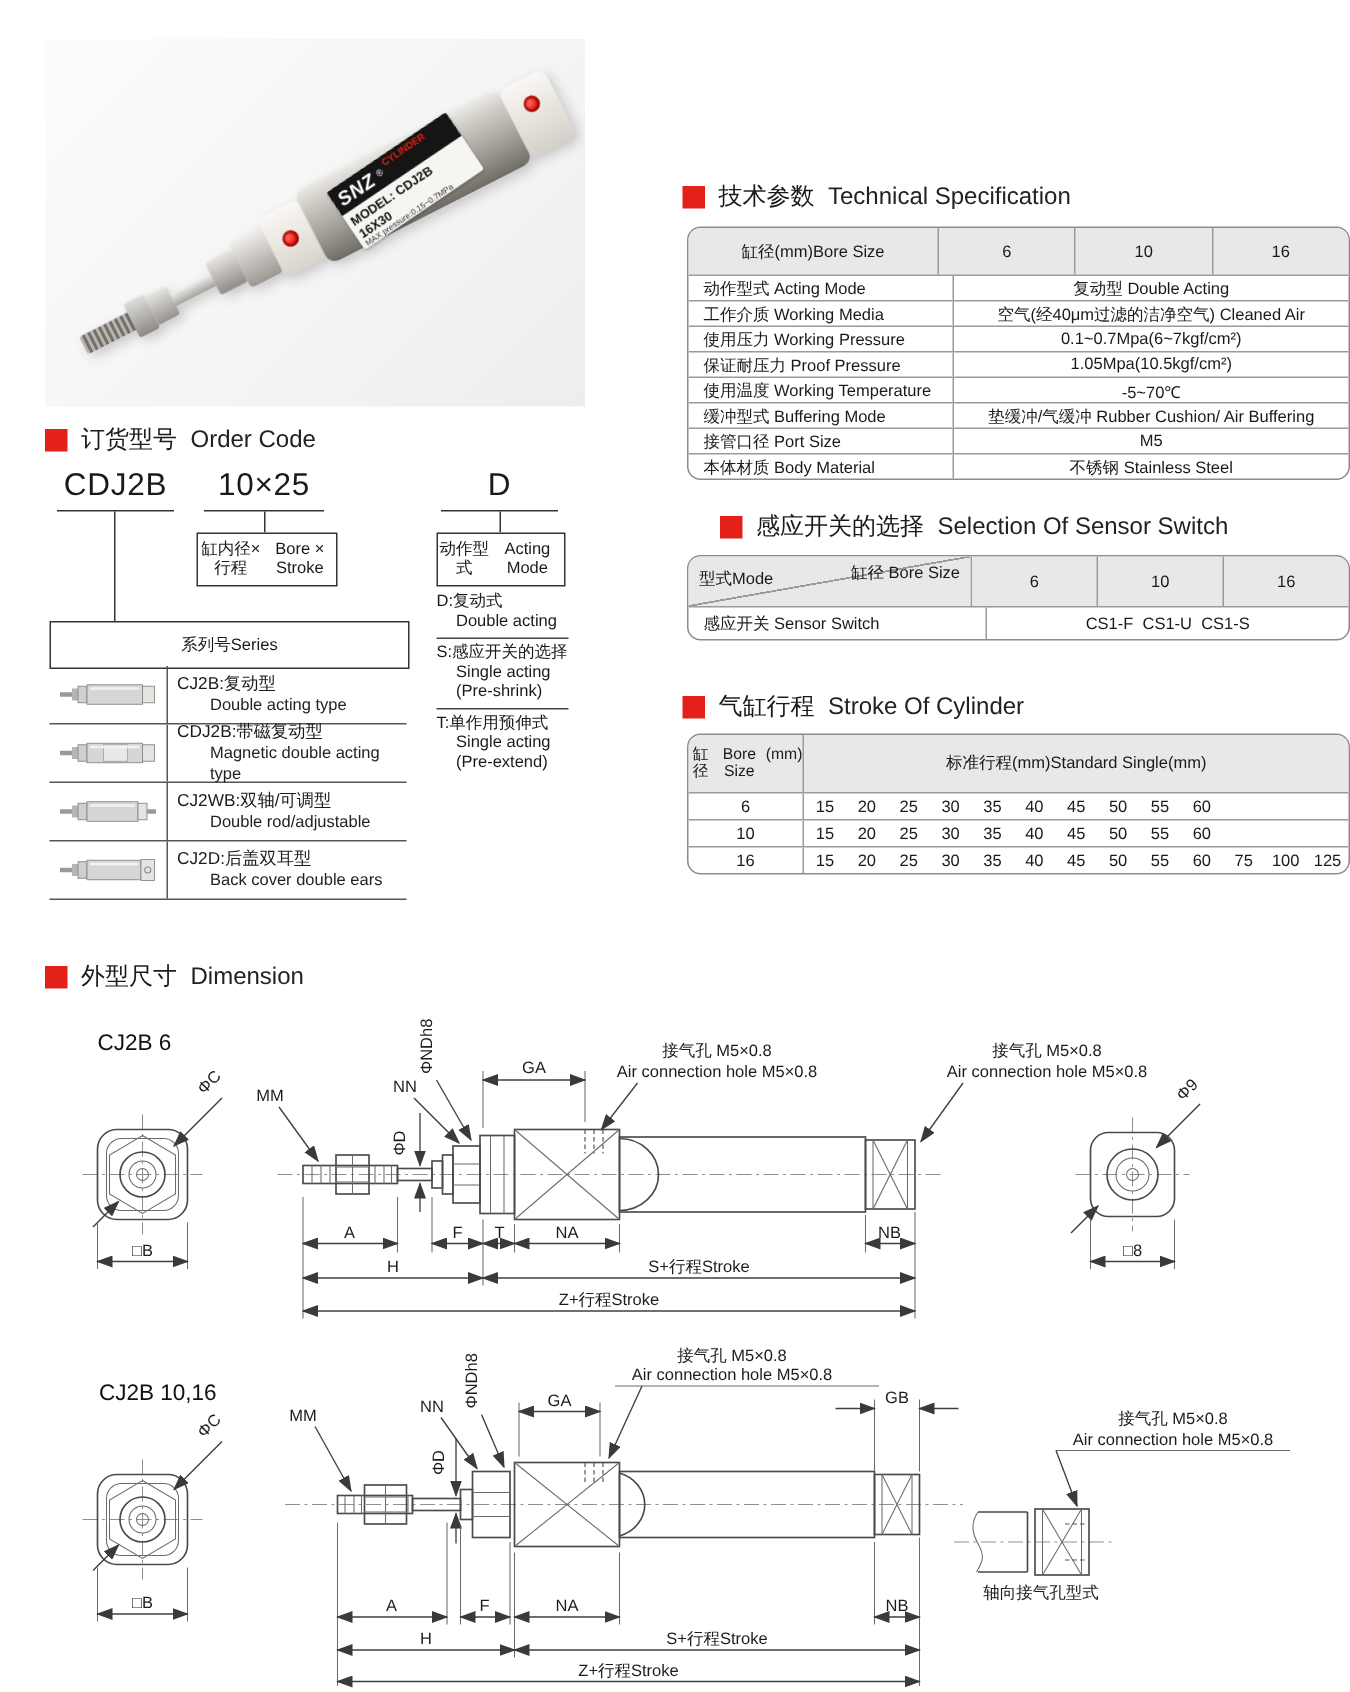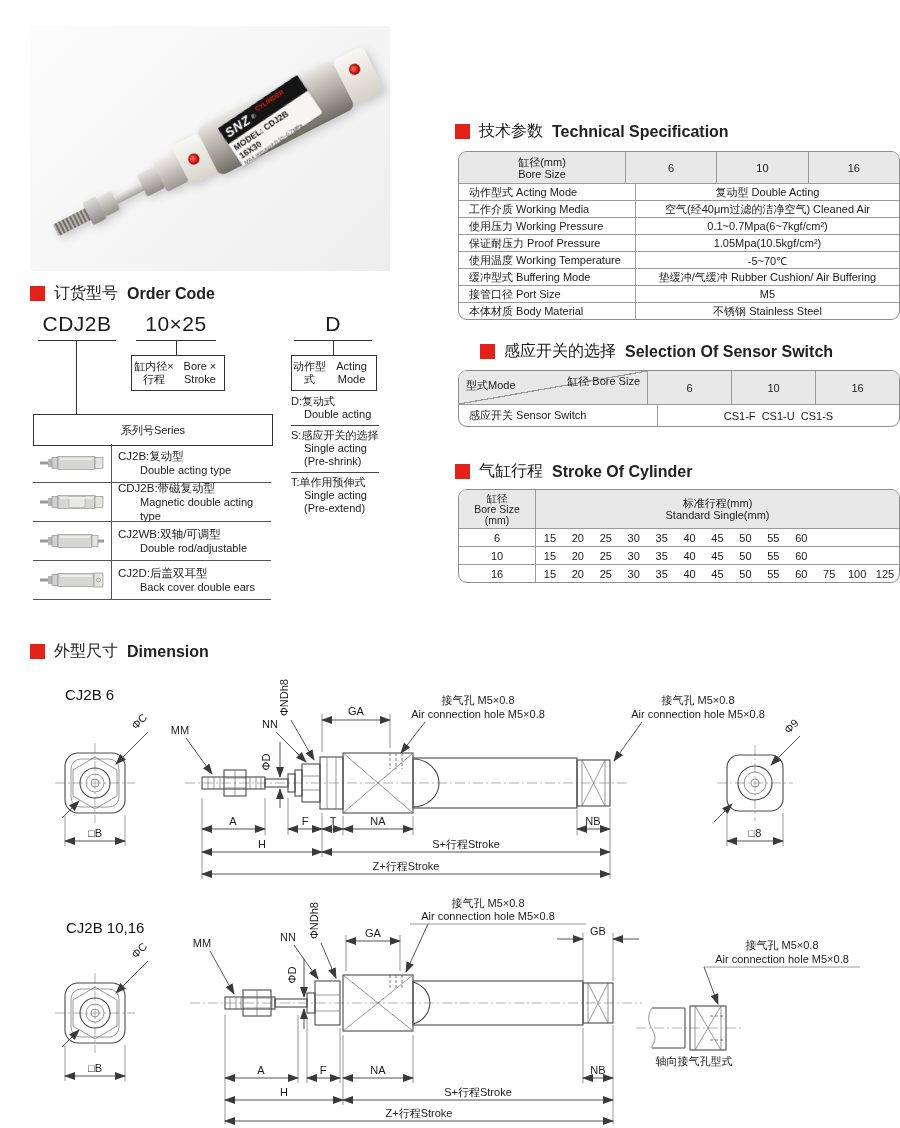--- a/index.html
+++ b/index.html
@@ -2,21 +2,21 @@
 <html><head>
 <meta charset="utf-8">
 <style>
   html,body{margin:0;padding:0}
   body{width:900px;height:1128px;background:#fff;position:relative;overflow:hidden;
        font-family:"Liberation Sans",sans-serif;color:#1a1a1a}
   
   .sec-title{position:absolute;display:flex;align-items:center;gap:9px;font-size:16px;white-space:nowrap}
   .sec-sq{width:15px;height:15px;background:#e32119;flex:0 0 auto}
   .sec-zh{font-weight:400}
-  .sec-en{font-weight:700;color:#222}
+  .sec-en{font-weight:400;color:#222}
   
   .photo{position:absolute;left:30px;top:26px;width:360px;height:245px;
          background:linear-gradient(135deg,#fcfcfc 0%,#f4f4f4 60%,#ededed 100%);overflow:hidden}
   .cyl{position:absolute;left:6px;top:96px;display:flex;align-items:center;
        transform:rotate(-27deg);transform-origin:50% 50%;filter:drop-shadow(2px 4px 4px rgba(0,0,0,.18))}
   .thread{width:38px;height:13px;background:repeating-linear-gradient(90deg,#b8b5af 0 2px,#726f69 2px 4px);border-radius:2px}
   .nut1{width:15px;height:25px;background:linear-gradient(#ddd,#8e8b85);border-radius:2px;margin-left:-2px}
   .nut2{width:16px;height:21px;background:linear-gradient(#e6e4e0,#97948e);border-radius:2px}
   .rodp{width:30px;height:9px;background:linear-gradient(#f2f1ef,#a5a29c)}
   .collar{width:20px;height:24px;background:linear-gradient(#e8e6e2,#8f8c86);border-radius:2px}
@@ -60,21 +60,21 @@
   .hdr{background:#e8e8e8}
   .cell{display:flex;align-items:center;justify-content:center;text-align:center;font-size:11px}
   .lab{justify-content:flex-start;text-align:left;padding-left:10px}
   .bl{border-left:1px solid #9a9a9a}
   .spec{left:458px;top:151px;width:440px}
   .spec .hrow{height:31px}
   .spec .drow{height:16px}
   .spec .c1{width:166px;flex:0 0 auto}
   .spec .cb{flex:1}
   .spec .val{flex:1}
-  .h2l{display:flex;flex-direction:column;justify-content:center;width:100%;text-align:center;line-height:12px}
+  .h2l{display:flex;flex-direction:row;justify-content:center;width:100%;text-align:center;line-height:12px}
   .sensor{left:458px;top:370px;width:440px}
   .sensor .hrow{height:33px}
   .sensor .drow{height:21px}
   .diagc{position:relative;width:188px;flex:0 0 auto;
      background:linear-gradient(to bottom right,rgba(0,0,0,0) calc(50% - .6px),#9a9a9a calc(50% - .6px),#9a9a9a calc(50% + .6px),rgba(0,0,0,0) calc(50% + .6px)),#e8e8e8}
   .dtop{position:absolute;top:3px;right:7px;font-size:11px}
   .dbot{position:absolute;bottom:11px;left:7px;font-size:11px}
   .sensor .c1{width:188px;flex:0 0 auto}
   .sensor .cb{flex:1}
   .sensor .val{flex:1;white-space:pre}

